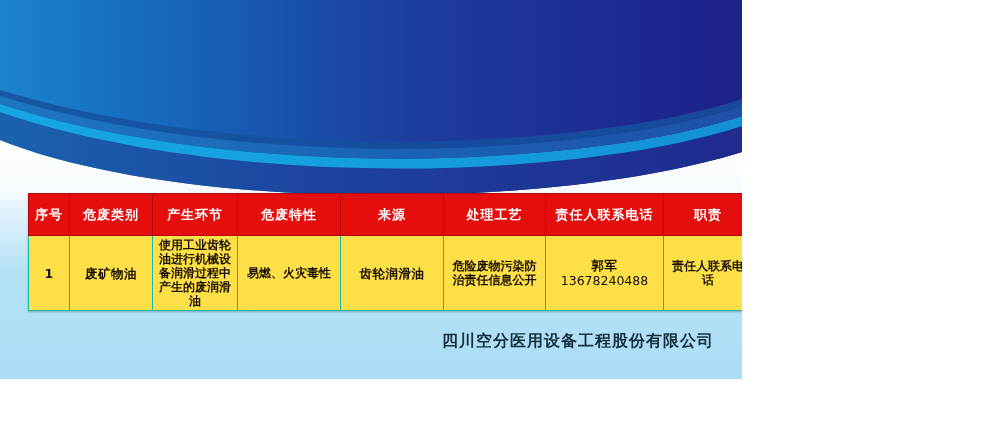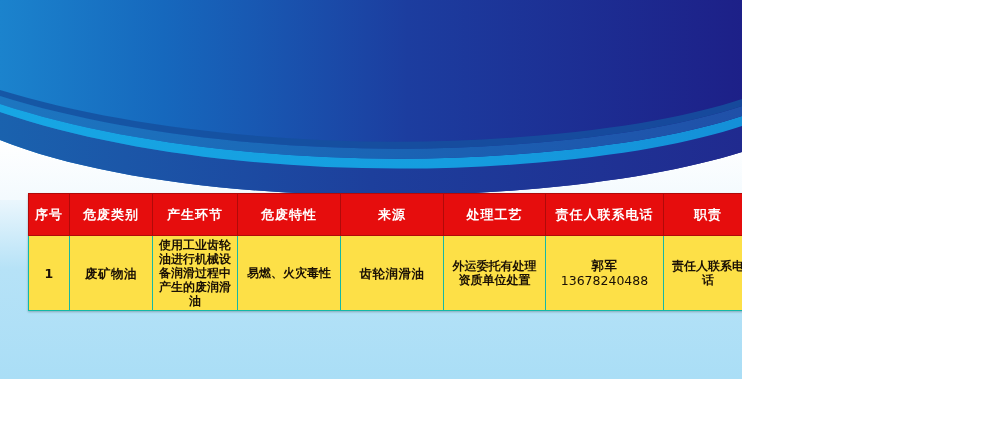--- a/index.html
+++ b/index.html
@@ -203,24 +203,25 @@
         <th class="c7">职责</th>
       </tr>
     </thead>
     <tbody>
       <tr>
         <td class="c0 num-cell">1</td>
         <td class="c1">废矿物油</td>
         <td class="c2 wrapcell">使用工业齿轮油进行机械设备润滑过程中产生的废润滑油</td>
         <td class="c3 wrapcell">易燃、火灾毒性</td>
         <td class="c4">齿轮润滑油</td>
-        <td class="c5 wrapcell">外运委托有处理资质单位处置</td>
+        <td class="c5 wrapcell">危险废物污染防治责任信息公开</td>
         <td class="c6">
           <span>郭军</span>
           <span class="phone-line">13678240488</span>
         </td>
         <td class="c7 wrapcell">责任人联系电话</td>
       </tr>
     </tbody>
   </table>
 
+  <div class="company-name">四川空分医用设备工程股份有限公司</div>
 
 </div>
 
 </body></html>

